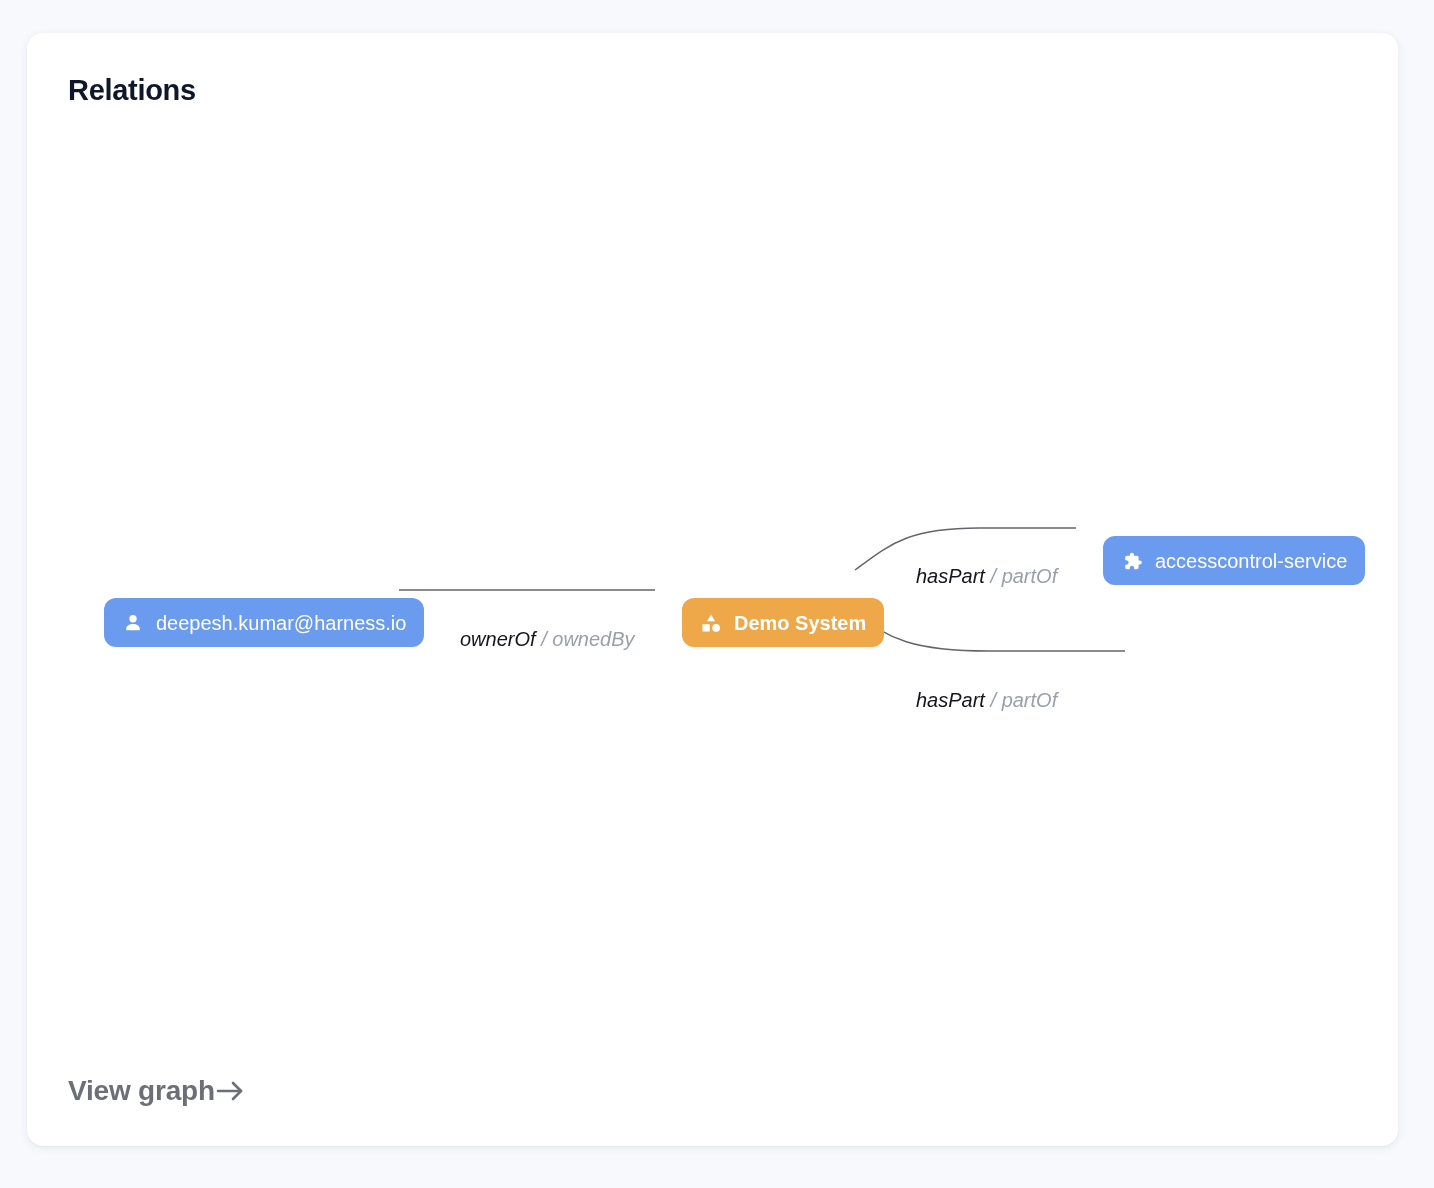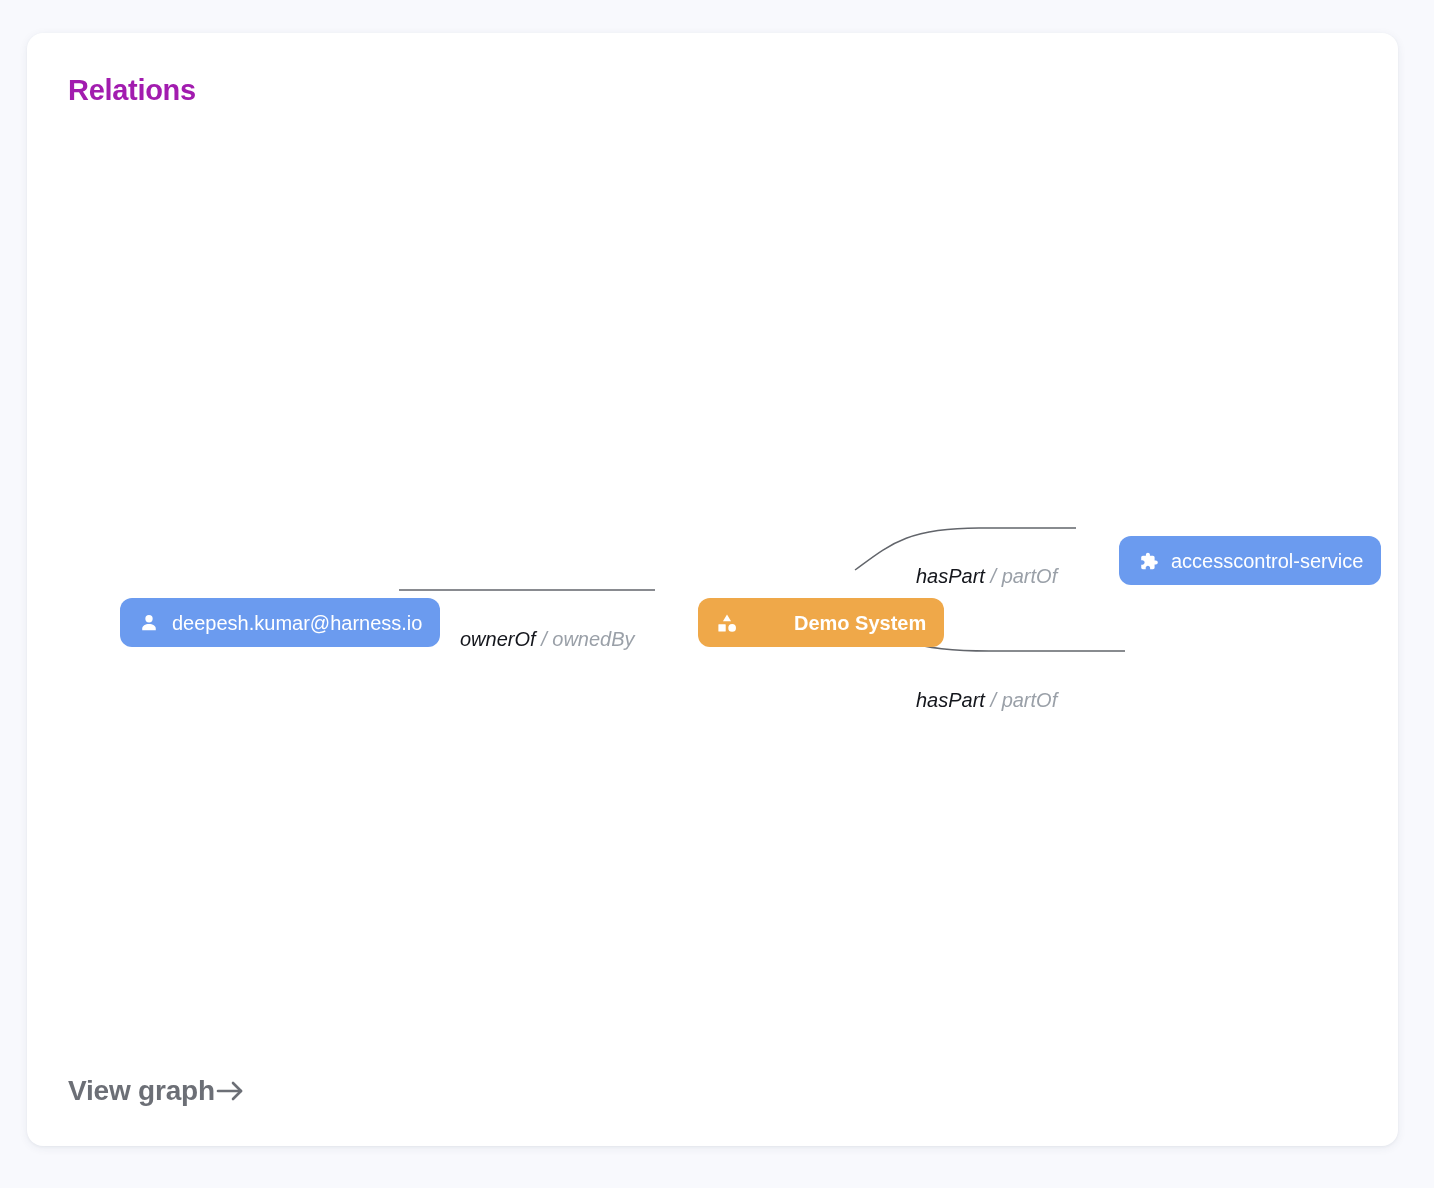--- a/index.html
+++ b/index.html
@@ -27,21 +27,21 @@
                 0 1px 3px rgba(40, 50, 80, 0.05);
     overflow: hidden;
   }
 
   .card-title {
     position: absolute;
     left: 41px;
     top: 41px;
     font-size: 29px;
     font-weight: bold;
-    color: #a21caf;
+    color: #0f172a;
     letter-spacing: -0.3px;
   }
 
   .graph-area {
     position: absolute;
     left: 0;
     top: 0;
     width: 1371px;
     height: 1113px;
   }
@@ -63,21 +63,20 @@
   
   .node {
     position: absolute;
     display: flex;
     align-items: center;
     border-radius: 12px;
     padding: 0 18px;
     height: 49px;
     white-space: nowrap;
     user-select: none;
-    margin-left: 16px;
   }
   .node .node-icon {
     display: flex;
     align-items: center;
     justify-content: center;
     width: 22px;
     height: 22px;
     margin-right: 12px;
     flex: none;
   }
@@ -95,21 +94,21 @@
   }
   .node.kind-system {
     background: #efa849;
   }
   .node.kind-system .node-label {
     font-weight: bold;
   }
 
   
   .node-user        { left: 77px;   top: 565px; }
-  .node-system      { left: 655px;  top: 565px; gap: 44px; }
+  .node-system      { left: 655px;  top: 565px; }
   .node-component   { left: 1076px; top: 503px; }
   .node-resource    { left: 1125px; top: 626px; }
 
   
   .edge-label {
     position: absolute;
     font-size: 20px;
     line-height: 1;
     white-space: nowrap;
     font-style: italic;

